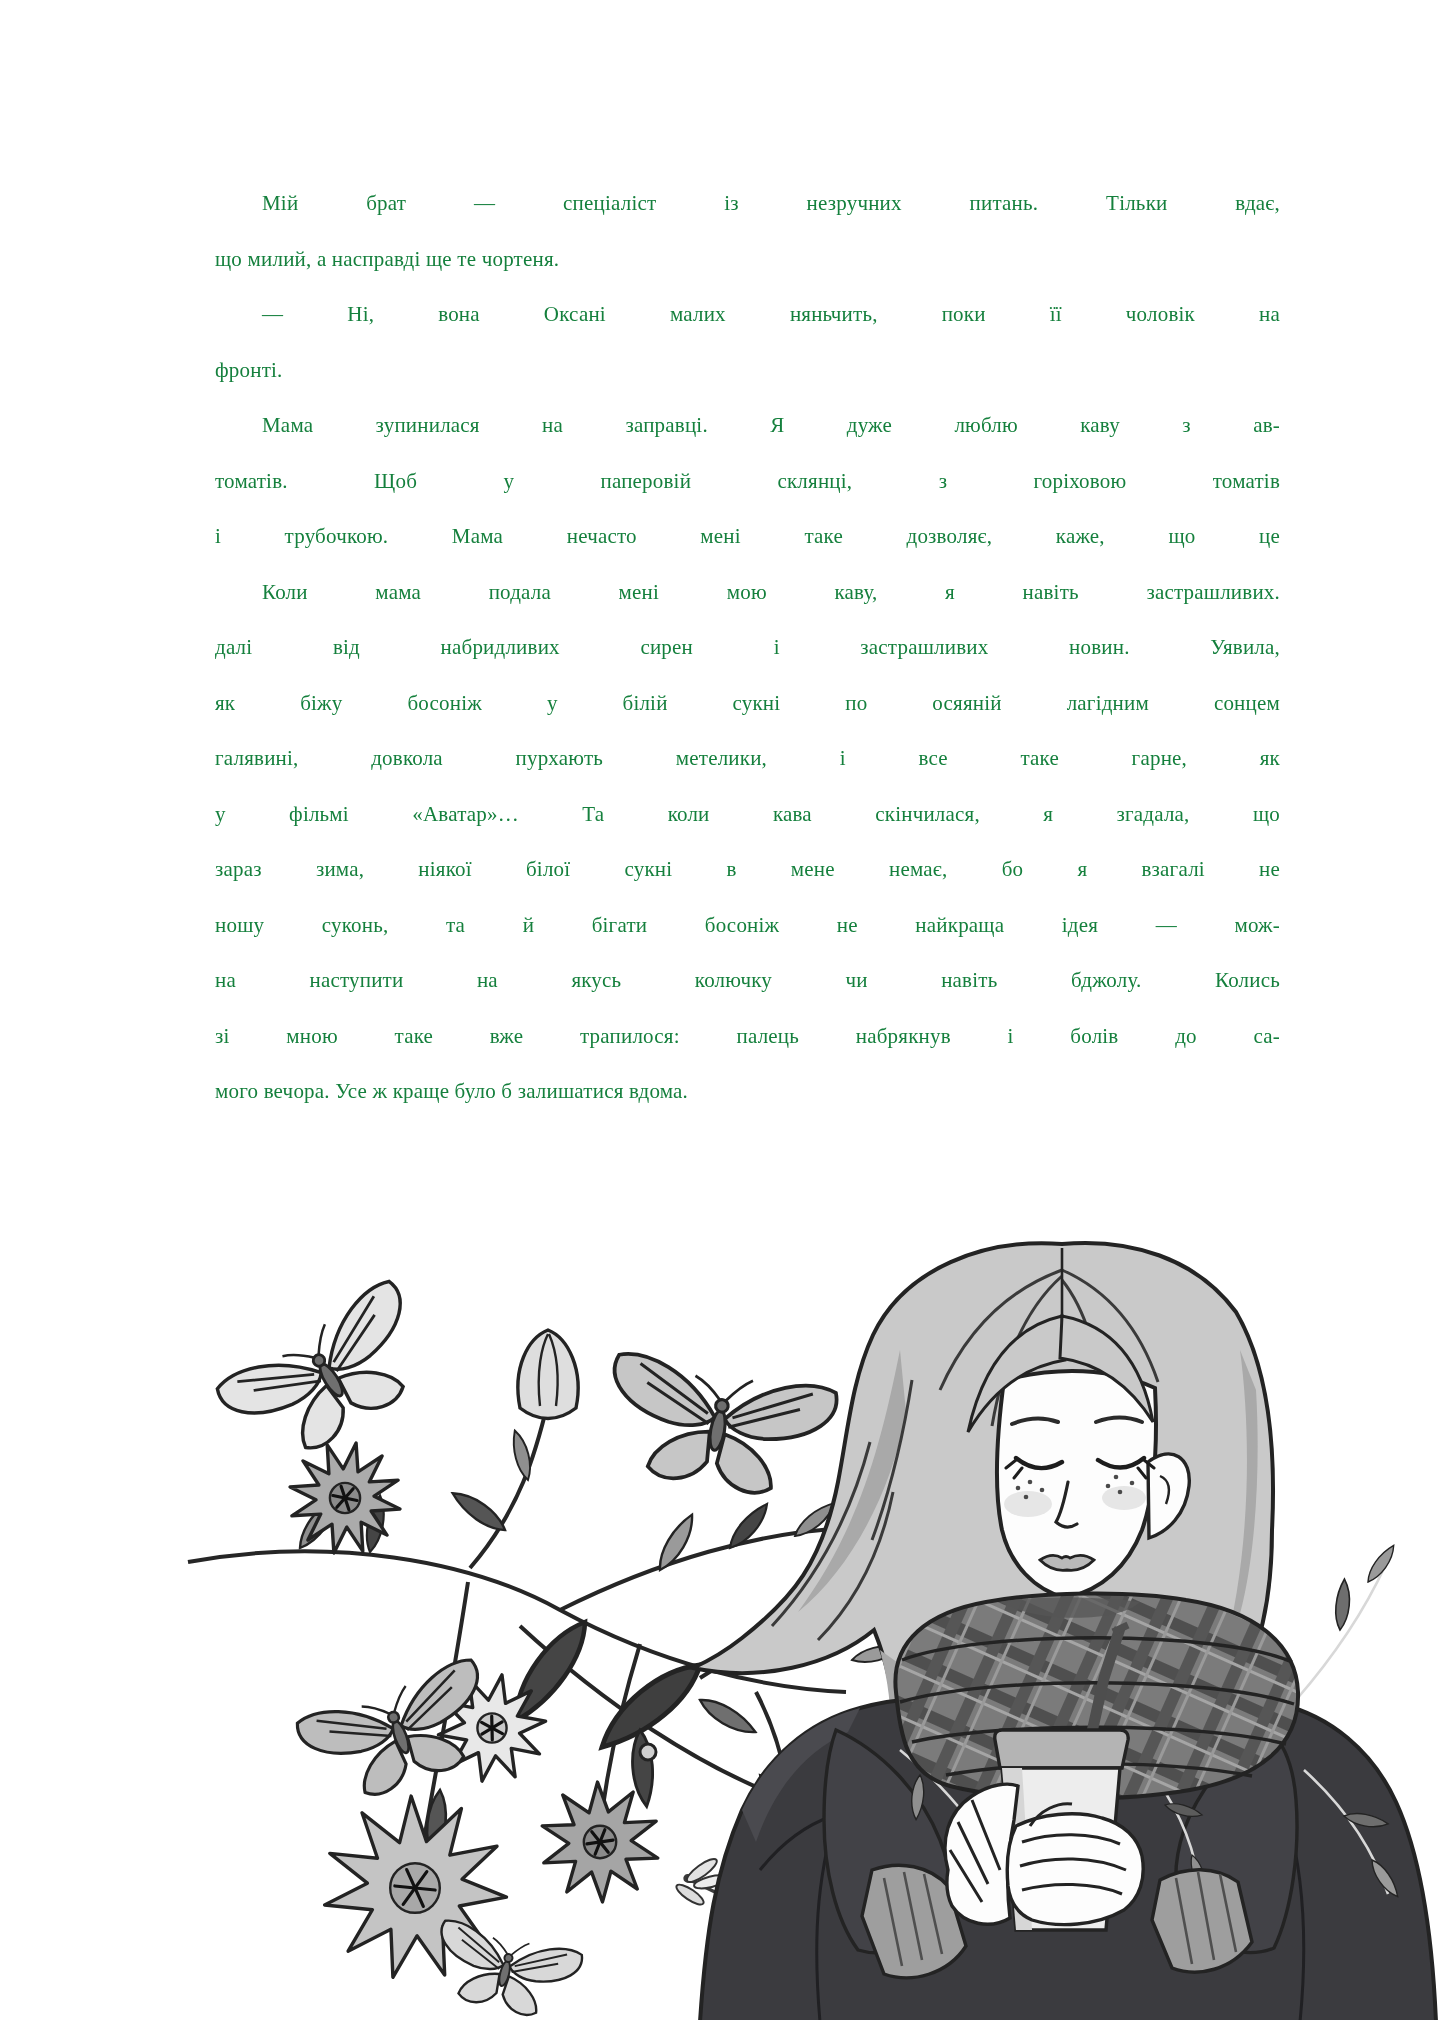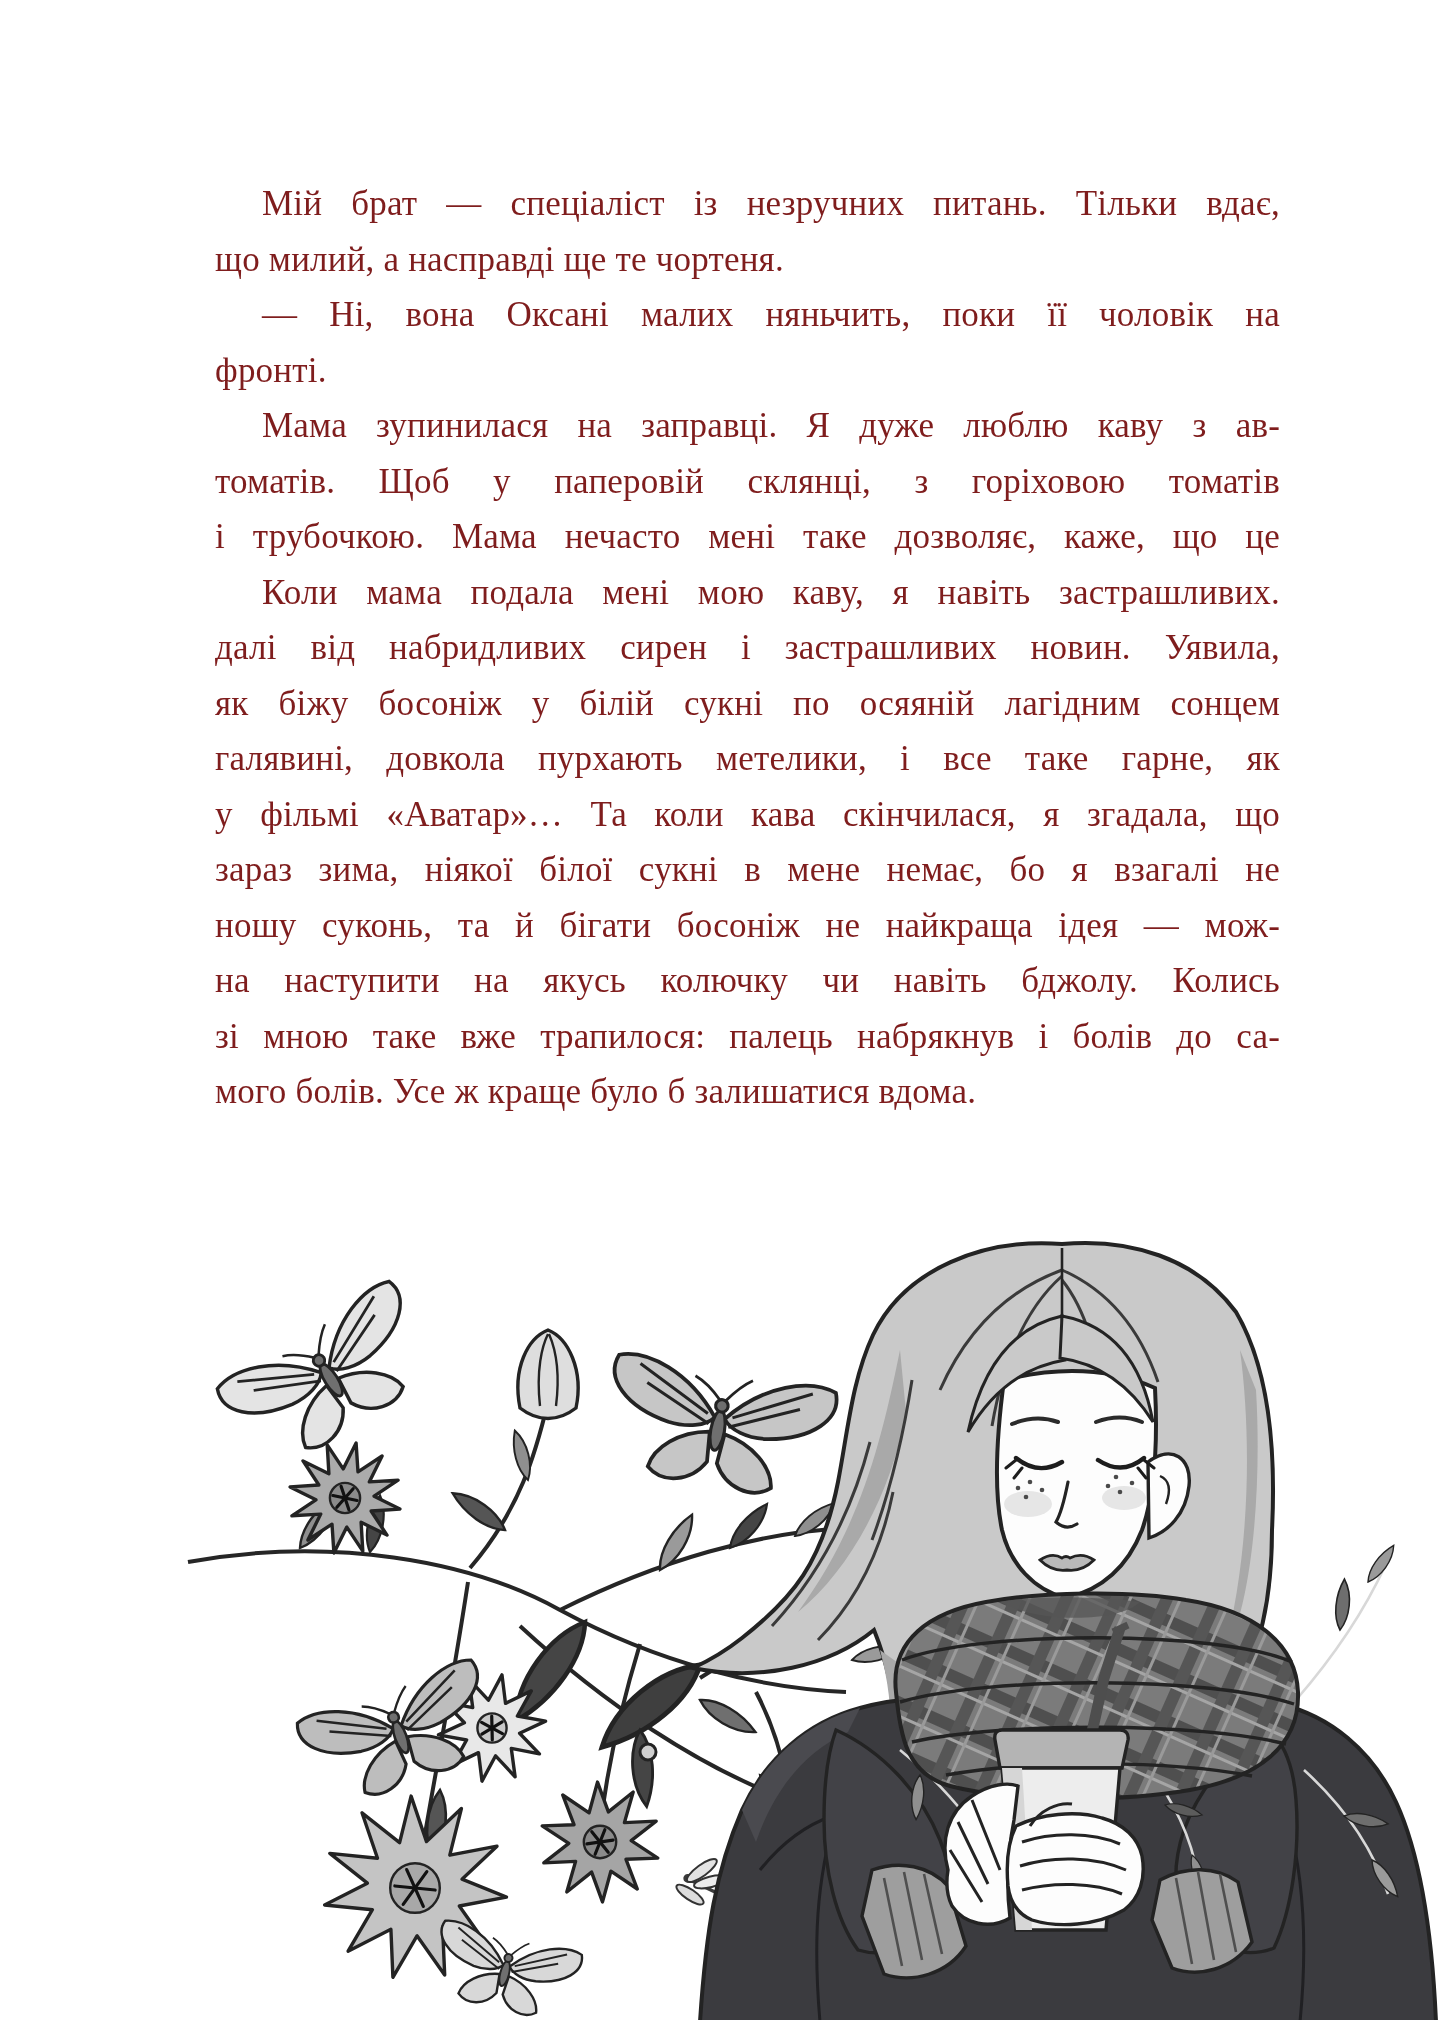--- a/index.html
+++ b/index.html
@@ -5,22 +5,22 @@
   html,body{margin:0;padding:0;}
   body{
     width:1445px;height:2020px;overflow:hidden;
     background:#ffffff;
     font-family:"Liberation Serif","DejaVu Serif",serif;
     position:relative;
   }
   #text-block{
     position:absolute;
     left:215px;top:176px;width:1065px;
-    color:#7f1d1d;
-    font-size:35px;
+    color:#15803d;
+    font-size:21px;
     letter-spacing:0.2px;
   }
   .line{
     height:55.5px;
     line-height:55.5px;
     text-align:justify;
     text-align-last:justify;
     white-space:nowrap;
   }
   .line.lastline{
@@ -46,21 +46,21 @@
     <div class="line">і трубочкою. Мама нечасто мені таке дозволяє, каже, що це</div>
     <div class="line indent">Коли мама подала мені мою каву, я навіть застрашливих.</div>
     <div class="line">далі від набридливих сирен і застрашливих новин. Уявила,</div>
     <div class="line">як біжу босоніж у білій сукні по осяяній лагідним сонцем</div>
     <div class="line">галявині, довкола пурхають метелики, і все таке гарне, як</div>
     <div class="line">у фільмі «Аватар»… Та коли кава скінчилася, я згадала, що</div>
     <div class="line">зараз зима, ніякої білої сукні в мене немає, бо я взагалі не</div>
     <div class="line">ношу суконь, та й бігати босоніж не найкраща ідея — мож-</div>
     <div class="line">на наступити на якусь колючку чи навіть бджолу. Колись</div>
     <div class="line">зі мною таке вже трапилося: палець набрякнув і болів до са-</div>
-    <div class="line lastline">мого болів. Усе ж краще було б залишатися вдома.</div>
+    <div class="line lastline">мого вечора. Усе ж краще було б залишатися вдома.</div>
   </div>
 
 <svg id="illustration" viewBox="0 0 1445 790" aria-hidden="true">
   <defs>
     <path id="leaf" d="M0 0 C 10 -16, 34 -27, 58 -27 C 46 -8, 20 3, 0 0 Z"></path>
     <pattern id="plaid" width="46" height="46" patternUnits="userSpaceOnUse" patternTransform="rotate(24)">
       <rect width="46" height="46" fill="#7b7b7b"></rect>
       <rect x="0" y="14" width="46" height="12" fill="#4f4f4f"></rect>
       <rect x="14" y="0" width="12" height="46" fill="#565656"></rect>
       <rect x="0" y="31" width="46" height="3" fill="#a5a5a5"></rect>

